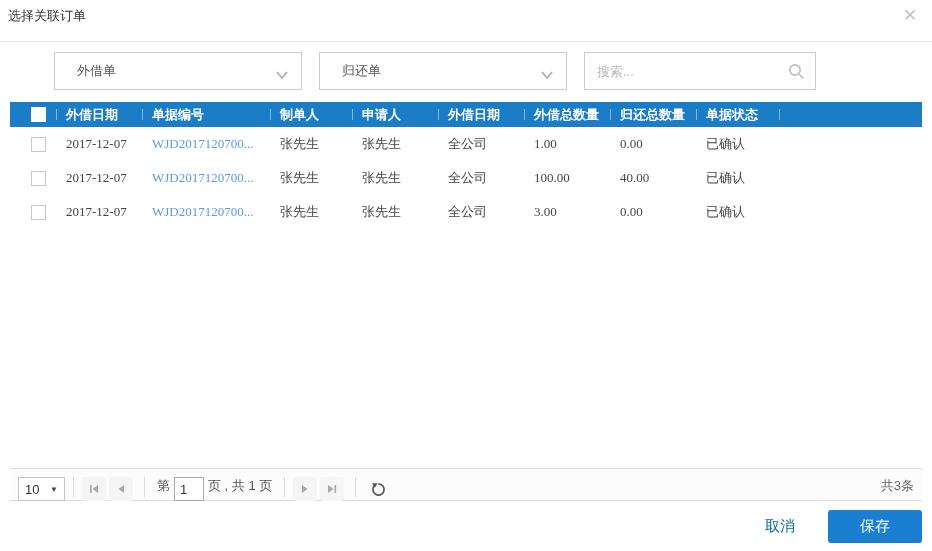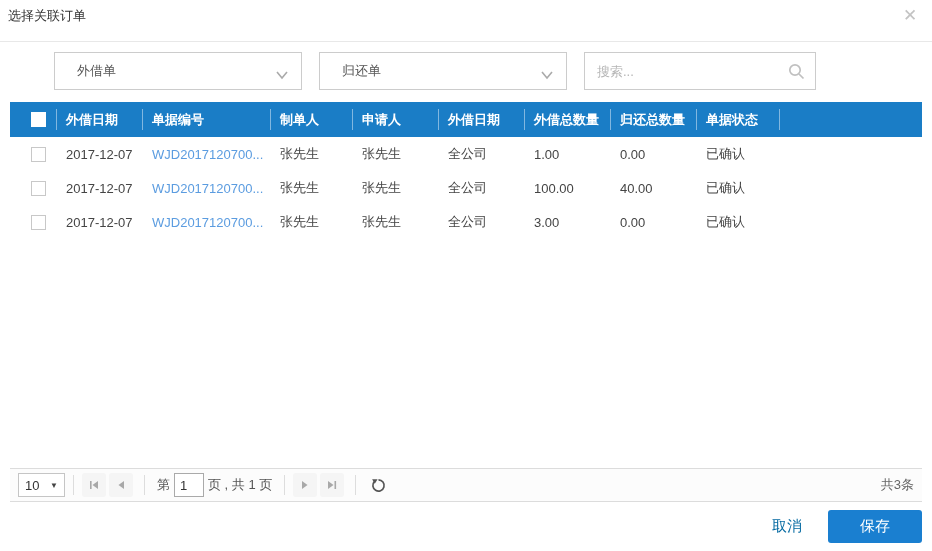--- a/index.html
+++ b/index.html
@@ -17,45 +17,45 @@
   .dropdown .dd-label { padding-left:22px; font-size:13px; color:#555; }
   .dd-chevron { position:absolute; right:12px; top:13px; }
   .search-box { position:relative; width:232px; height:38px; border:1px solid #ccc; background:#fff; }
   .search-box input { width:100%; height:100%; border:none; outline:none; padding:0 34px 0 12px; font-size:13px; color:#555; font-family:inherit; background:transparent; }
   .search-box input::placeholder { color:#b5b5b5; }
   .search-icon { position:absolute; right:10px; top:10px; }
 
   
   .grid { position:absolute; top:102px; left:10px; right:10px; }
   .grid-header, .grid-row { display:grid; grid-template-columns:46px 86px 128px 82px 86px 86px 86px 86px 83px 1fr; align-items:center; }
-  .grid-header { height:35px; background:#1a7dc6; color:#fff; font-size:13px; font-weight:bold; }
+  .grid-header { height:25px; background:#1a7dc6; color:#fff; font-size:13px; font-weight:bold; }
   .grid-header .hcell { position:relative; height:100%; display:flex; align-items:center; padding-left:10px; }
   .grid-header .hcell.divided::before { content:""; position:absolute; left:0; top:7px; bottom:7px; width:1px; background:rgba(255,255,255,.45); }
   .grid-row { height:34px; font-size:13px; color:#444; }
-  .grid-row .cell { padding-left:10px; white-space:nowrap; overflow:hidden; }
+  .grid-row .cell { padding-left:10px; white-space:nowrap; overflow:hidden;font-family:Liberation Serif, serif; }
   .cb-cell { display:flex; justify-content:center; align-items:center; }
   .checkbox { width:15px; height:15px; background:#fff; border:1px solid #c8c8c8; cursor:pointer; }
   .grid-header .checkbox { border:none; }
   .doc-link { color:#5b9ce0; cursor:pointer; text-decoration:none; }
 
   
-  .pager-bar { position:absolute; left:10px; right:10px; top:468px; height:33px; background:#fcfcfc; border-top:1px solid #dcdcdc; border-bottom:1px solid #dcdcdc; display:flex; align-items:center; padding:16px 8px; font-size:13px; color:#555; }
+  .pager-bar { position:absolute; left:10px; right:10px; top:468px; height:33px; background:#fcfcfc; border-top:1px solid #dcdcdc; border-bottom:1px solid #dcdcdc; display:flex; align-items:flex-start; padding:8px 8px; font-size:13px; color:#555; }
   .pagesize-select { width:47px; height:24px; border:1px solid #c5c5c5; background:#fff; display:flex; align-items:center; justify-content:space-between; padding:0 6px; cursor:pointer; color:#333; }
   .pagesize-select .sel-arrow { font-size:8px; color:#444; }
   .pager-pipe { width:1px; height:20px; background:#ddd; margin:0 8px; }
   .pg-btn { width:24px; height:24px; border-radius:3px; background:#f5f5f5; display:flex; align-items:center; justify-content:center; margin-right:3px; cursor:default; }
   .pg-label { margin:0 4px; }
   .page-input { width:30px; height:24px; border:1px solid #aaa; background:#fff; font-size:13px; color:#333; padding-left:5px; font-family:inherit; outline:none; }
   .refresh-btn { width:24px; height:24px; display:flex; align-items:center; justify-content:center; cursor:pointer; margin-left:2px; }
   .total-count { margin-left:auto; color:#666; }
 
   
   .footer { position:absolute; right:10px; bottom:8px; height:34px; display:flex; align-items:center; }
   .cancel-btn { font-size:15px; color:#0369a1; background:none; border:none; cursor:pointer; margin-right:26px; font-family:inherit;text-align:center; }
-  .save-btn { width:94px; height:33px; background:#1a7fd0; color:#fff; border:none; border-radius:3px; font-size:15px; cursor:pointer; font-family:inherit; }
+  .save-btn { width:94px; height:33px; background:#1a7fd0; color:#fff; border:none; border-radius:3px; font-size:15px; cursor:pointer; font-family:inherit;margin-left:7px; }
 </style>
 </head>
 <body>
 
 <div class="title-bar">
   <div class="dialog-title">选择关联订单</div>
   <div class="close-btn">✕</div>
 </div>
 
 <div class="filter-row">

